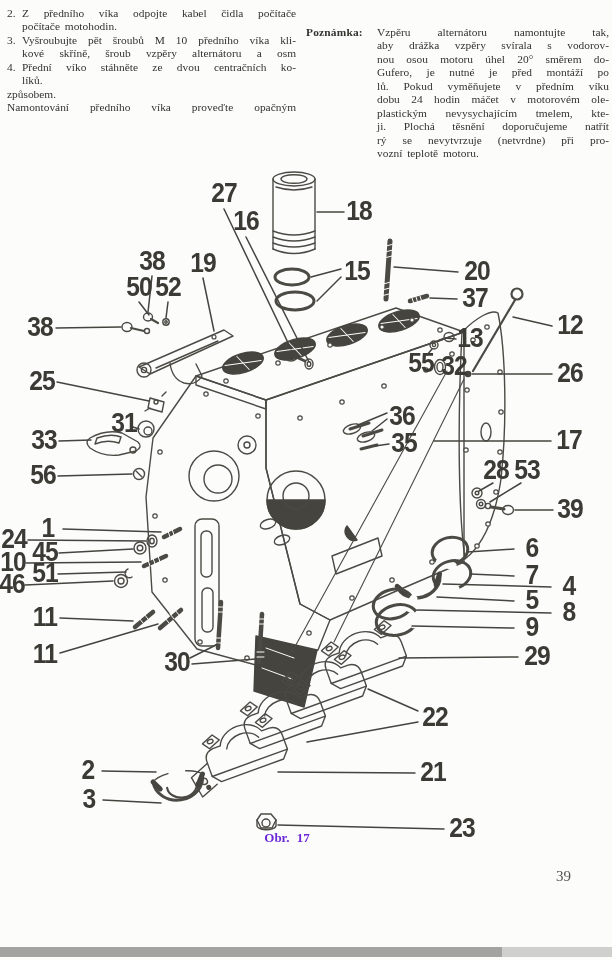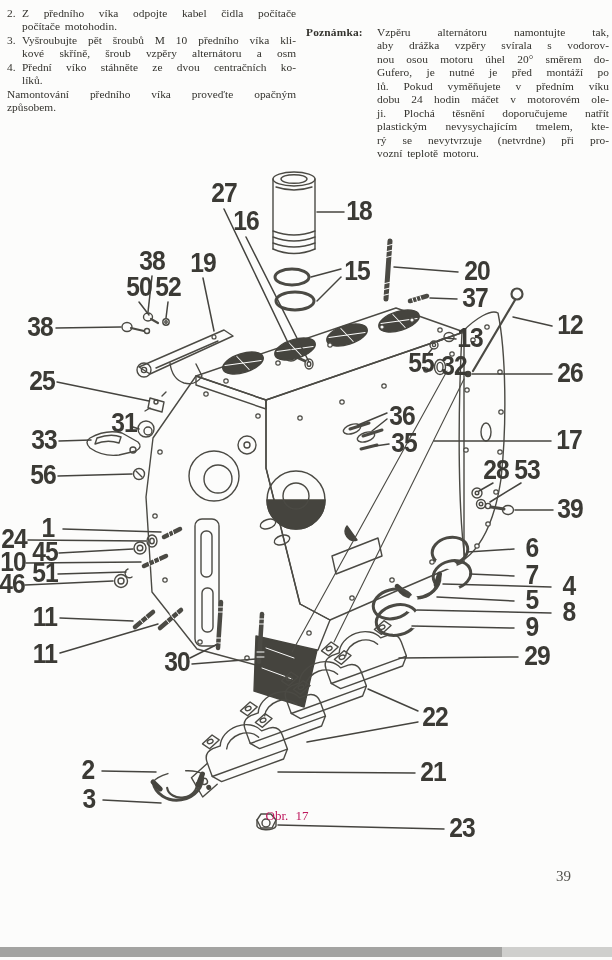--- a/index.html
+++ b/index.html
@@ -25,22 +25,22 @@
   .art .sw4{stroke-width:4.5;}
   .art .sw5{stroke-width:5;}
   .art .gap{stroke:#fcfcfb;stroke-width:8;}
   .art .tick{stroke:#fcfcfb;stroke-width:1;}
   .art .dkline{stroke:#45443e;stroke-width:5;}
   .art .thin{stroke-width:1.1;}
   .art .leader{stroke:#45443f;stroke-width:1.5;}
   .callout{position:absolute;transform:translate(-50%,-52%) scaleX(.88);
            font-family:"Liberation Sans", sans-serif;font-weight:800;font-size:28px;
            line-height:1;color:#3b3a35;letter-spacing:-1px;white-space:nowrap;}
-  .caption{position:absolute;left:237px;top:808px;width:100px;text-align:center;
-           font-size:13px;word-spacing:4px;color:#be185d;}
+  .caption{position:absolute;left:237px;top:830px;width:100px;text-align:center;
+           font-size:13px;word-spacing:4px;color:#6d28d9;font-weight:bold;}
   .pagenum{position:absolute;left:556px;top:868px;font-size:15px;color:#55544f;}
   .scanbar{position:absolute;left:0;top:947px;width:612px;height:10px;background:#a3a3a1;}
   .scanbar-light{position:absolute;left:502px;top:947px;width:110px;height:10px;background:#cfcfcd;}
 </style>
 </head>
 <body>
 
 <div class="page">
 
   <div class="colL">
@@ -55,36 +55,36 @@
           <div class="tl">Vyšroubujte pět šroubů M 10 předního víka kli-</div>
           <div class="tl">kové skříně, šroub vzpěry alternátoru a osm</div>
         </div>
         <div class="item">
           <span class="num">4.</span>
           <div class="tl">Přední víko stáhněte ze dvou centračních ko-</div>
           <div class="tl last">líků.</div>
         </div>
       </div>
     <div>
+        <div class="tl last">způsobem.</div>
         <div class="tl">Namontování předního víka proveďte opačným</div>
-        <div class="tl last">způsobem.</div>
       </div>
   </div>
 
   <div class="colR">
     <div class="note-body">
       <span class="note-label">Poznámka:</span>
     <div class="tl">Vzpěru alternátoru namontujte tak,</div>
         <div class="tl">aby drážka vzpěry svírala s vodorov-</div>
         <div class="tl">nou osou motoru úhel 20° směrem do-</div>
         <div class="tl">Gufero, je nutné je před montáží po</div>
         <div class="tl">lů. Pokud vyměňujete v předním víku</div>
         <div class="tl">dobu 24 hodin máčet v motorovém ole-</div>
+        <div class="tl">plastickým nevysychajícím tmelem, kte-</div>
         <div class="tl">ji. Plochá těsnění doporučujeme natřít</div>
-        <div class="tl">plastickým nevysychajícím tmelem, kte-</div>
         <div class="tl">rý se nevytvrzuje (netvrdne) při pro-</div>
         <div class="tl last">vozní teplotě motoru.</div>
       </div>
   </div>
 
   <svg class="art" width="612" height="960" viewBox="0 0 612 960">
 
     <g>
       <ellipse cx="294" cy="179" rx="21" ry="7"></ellipse>
       <ellipse cx="294" cy="179" rx="13" ry="4.3"></ellipse>

